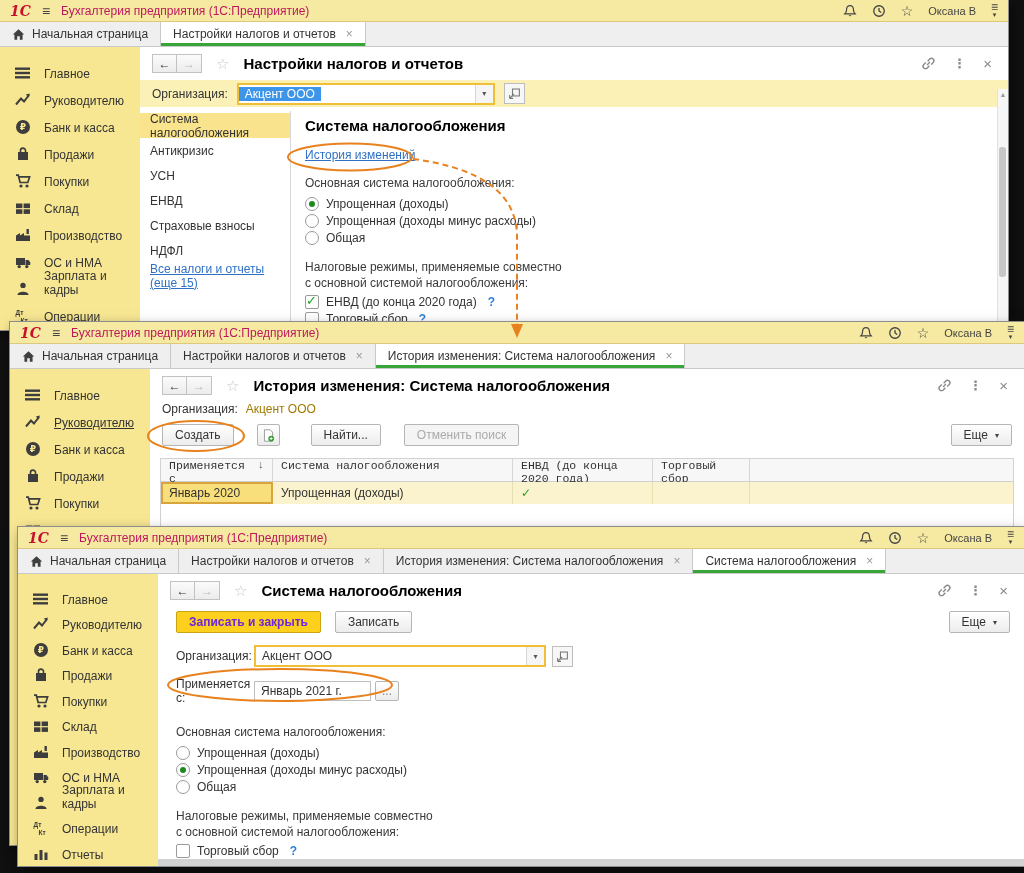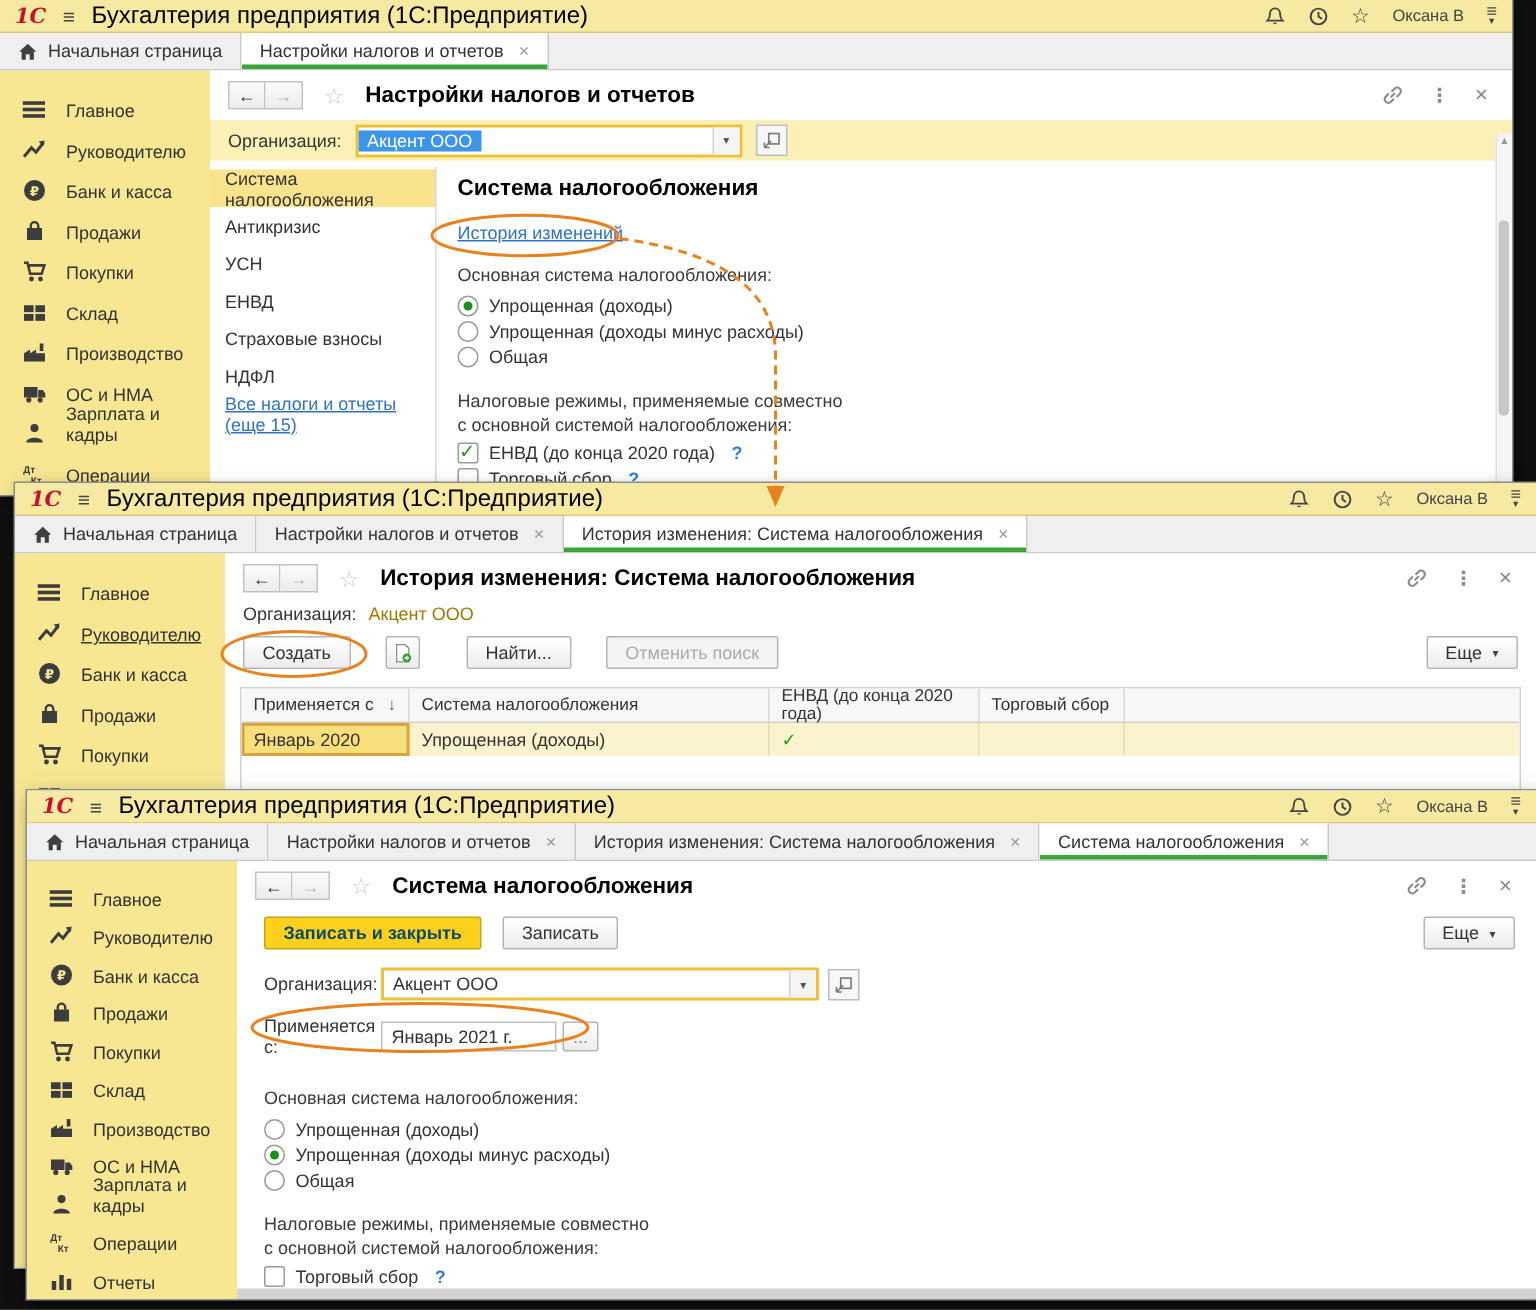--- a/index.html
+++ b/index.html
@@ -4,21 +4,21 @@
 <style>
   html,body{margin:0;padding:0;background:#101010;}
   .stage{position:relative;width:1024px;height:873px;background:#101010;overflow:hidden;
          font-family:"Liberation Sans","DejaVu Sans",sans-serif;font-size:12px;color:#333;}
   .win{position:absolute;background:#fff;box-shadow:0 0 0 1px #8d8d8d,3px 5px 12px rgba(0,0,0,.55);}
   
   .titlebar{height:22px;background:#f6e9a2;display:flex;align-items:center;padding:0 10px;gap:11px;
             border-bottom:1px solid #dcc97e;box-sizing:border-box;}
   .logo{font-family:"DejaVu Serif",serif;font-style:italic;font-weight:bold;color:#c8102e;font-size:14px;line-height:1;}
   .tmenu{font-size:14px;color:#444;}
-  .ttitle{font-size:16px;color:#000000;}
+  .ttitle{font-size:12px;color:#be185d;}
   .tbright{margin-left:auto;display:flex;align-items:center;gap:15px;color:#444;}
   .user{font-size:11px;}
   .ic14{width:14px;height:14px;color:#444;}
   .mainmenu{display:flex;flex-direction:column;align-items:center;line-height:7px;font-size:12px;}
   .mm-caret{font-size:7px;color:#444;}
   .star-ch{font-size:14px;color:#444;}
   
   .tabbar{height:25px;background:#efefef;display:flex;border-bottom:1px solid #c9c9c9;box-sizing:border-box;}
   .tab{display:flex;align-items:center;gap:7px;padding:0 12px;border-right:1px solid #c9c9c9;font-size:12px;color:#333;background:#efefef;cursor:pointer;}
   .tab.active{background:#fff;box-shadow:inset 0 -3px 0 #38a538;}
@@ -74,29 +74,29 @@
   .help{color:#2f7fd6;font-weight:bold;margin-left:4px;font-size:12px;}
   .vscroll{position:absolute;right:0;top:42px;bottom:0;width:10px;background:#f6f6f6;border-left:1px solid #e2e2e2;}
   .vscroll .arr{display:block;text-align:center;font-size:7px;color:#999;padding-top:2px;}
   .vthumb{position:absolute;left:1px;top:58px;width:7px;height:130px;background:#c7c7c7;border-radius:3px;}
   
   .orgline{display:flex;gap:8px;padding:2px 12px 3px;font-size:12px;align-items:center;}
   .orgval{color:#9e7a00;}
   .toolbar{display:flex;align-items:center;gap:23px;padding:5px 12px 6px;}
   .btn{height:22px;padding:0 12px;background:linear-gradient(#ffffff,#ececec);border:1px solid #b5b5b5;
        border-radius:2px;font-size:12px;color:#333;display:inline-flex;align-items:center;box-sizing:border-box;cursor:pointer;white-space:nowrap;}
-  .btn.primary{background:#fdd01d;border-color:#c9a413;font-weight:bold;color:#0c4a6e;}
+  .btn.primary{background:#fdd01d;border-color:#c9a413;font-weight:bold;color:#6d28d9;}
   .btn.disabled{color:#ababab;background:#f4f4f4;}
   .btn.iconbtn{padding:0 4px;}
   .btn .bcaret{font-size:8px;margin-left:7px;color:#444;}
   .more{margin-left:auto;}
   .tbl{margin:6px 10px 0 10px;border:1px solid #d2d2d2;height:70px;box-sizing:border-box;background:#fff;
        display:flex;flex-direction:column;overflow:hidden;}
   .thr{display:flex;height:22px;flex:none;background:#f7f7f7;border-bottom:1px solid #cfcfcf;}
-  .th{display:flex;align-items:center;padding:0 8px;font-size:11.5px;border-right:1px solid #d6d6d6;box-sizing:border-box;color:#333;}
+  .th{display:flex;align-items:flex-start;padding:0 8px;font-size:11.5px;border-right:1px solid #d6d6d6;box-sizing:border-box;color:#333;font-family:Liberation Mono, monospace;}
   .tdr{display:flex;height:22px;flex:none;background:#fbf3cd;cursor:pointer;}
   .td{display:flex;align-items:center;padding:0 8px;font-size:12px;border-right:1px solid #e6dfb2;box-sizing:border-box;}
   .c1{width:112px;flex:none;}.c2{width:240px;flex:none;}.c3{width:140px;flex:none;}.c4{width:97px;flex:none;}
   .c5{flex:1;border-right:none;}
   .td.selcell{background:#f9df7b;border:2px solid #d8a43b;padding:0 6px;}
   .td.check{color:#1ea11e;font-weight:bold;}
   .th .sort{margin-left:auto;color:#555;font-size:11px;}
   
   .btnrow{display:flex;align-items:center;gap:14px;padding:6px 14px 0 18px;}
   .frow{display:flex;align-items:center;padding-left:18px;margin-top:12px;}

